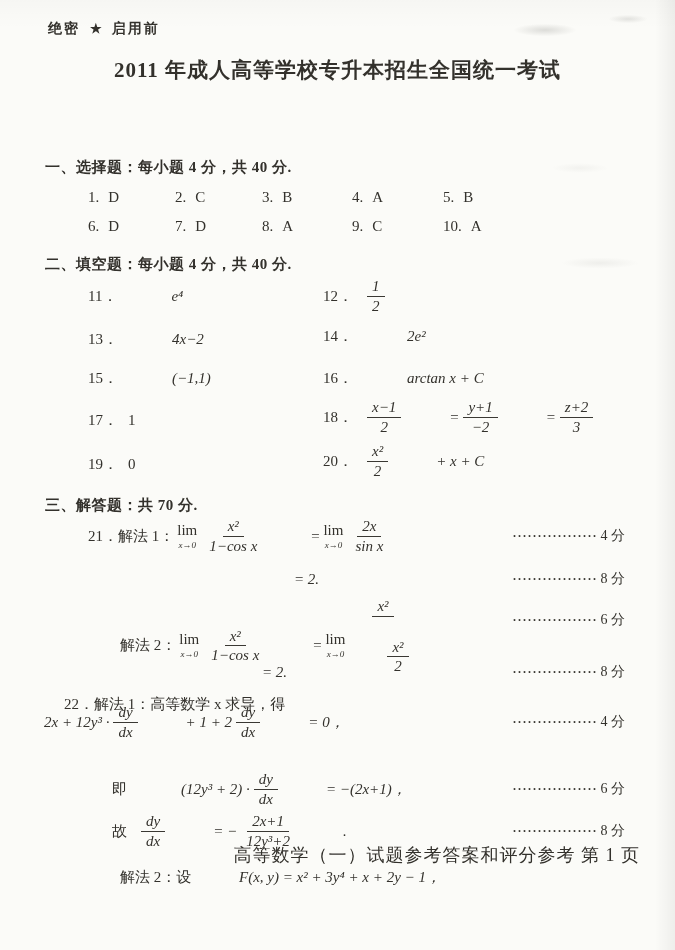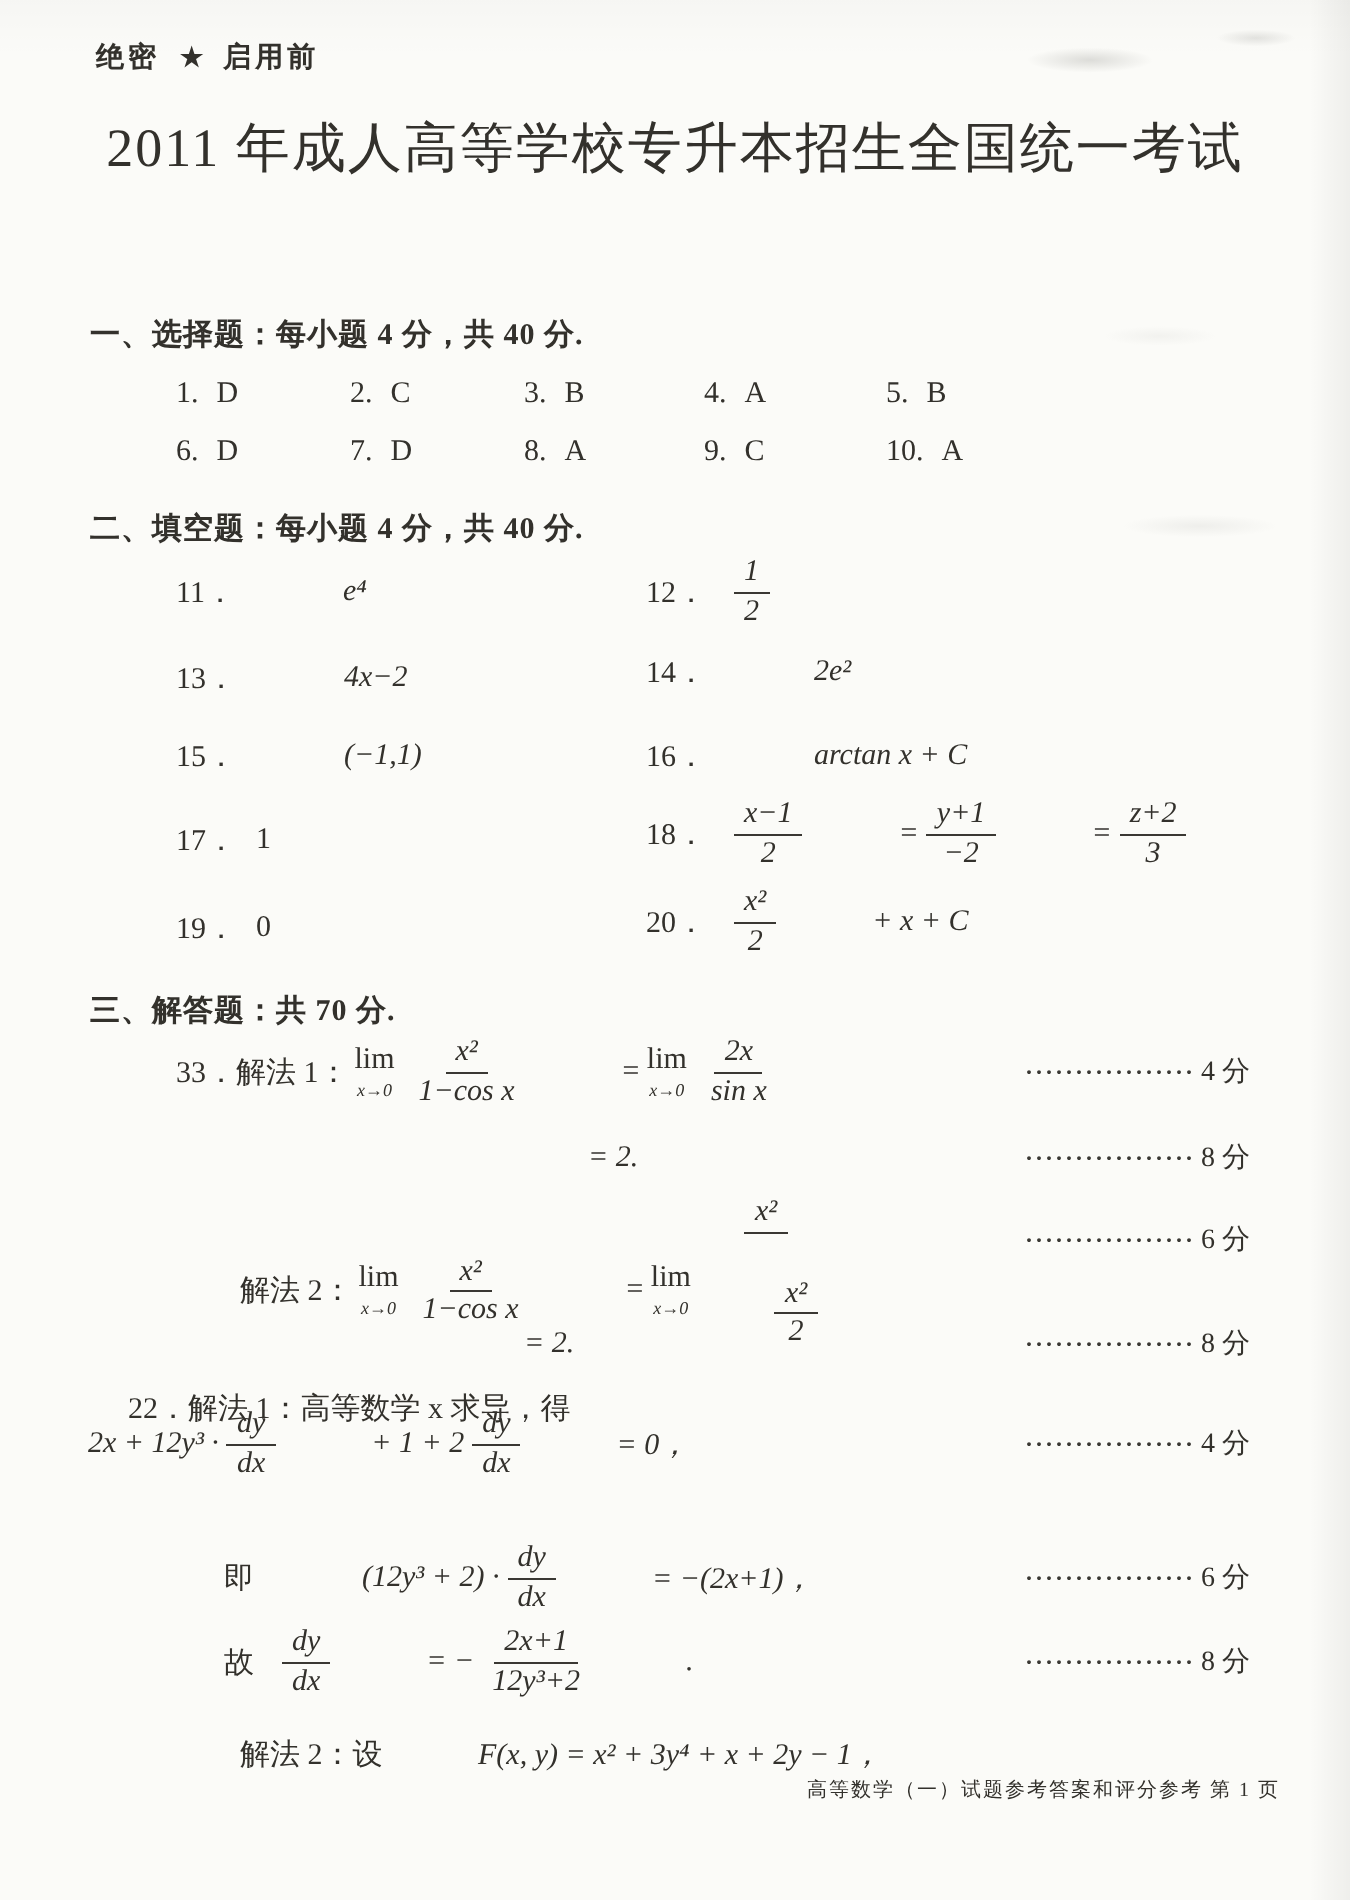--- a/index.html
+++ b/index.html
@@ -35,27 +35,27 @@
   .fnum { padding: 0 5px; border-bottom: 1px solid #3a3833; text-align: center; }
   .fden { padding: 0 5px; text-align: center; }
   .frac .frac { margin: 2px 0 0 0; }
   .lim { display: inline-flex; flex-direction: column; align-items: center; line-height: 1; margin: 0 3px; font-style: normal; }
   .limsub { font-size: 9px; font-style: italic; margin-top: 3px; }
   .leader { margin-left: auto; margin-right: 50px; display: flex; align-items: baseline; font-style: normal; }
   .dots { letter-spacing: 1px; font-size: 12px; font-weight: 700; color: #3a3833; }
   .score { margin-left: 3px; font-size: 14px; }
   .classification { top: 20px; left: 48px; display: flex; align-items: center; font-weight: 700; font-size: 14px; letter-spacing: 2px; }
   .star { margin: 0 10px; font-size: 13px; letter-spacing: 0; }
-  .title { top: 56px; left: 0; width: 100%; text-align: center; font-size: 27px; font-weight: 400; letter-spacing: 1px; }
+  .title { top: 56px; left: 0; width: 100%; text-align: center; font-size: 21px; font-weight: 700; letter-spacing: 1px; }
   .subtitle { top: 91px; left: 0; width: 100%; text-align: center; font-size: 25px; font-weight: 700; letter-spacing: 2px; }
   .shead { position: absolute; left: 45px; font-weight: 700; font-size: 15px; letter-spacing: .5px; }
   .crow { position: absolute; left: 88px; display: flex; }
   .ccell { display: flex; gap: 9px; }
   .no { margin-right: 10px; }
-  .footer { position: absolute; top: 888px; right: 35px; font-size: 10px; letter-spacing: 1px; }
+  .footer { position: absolute; top: 843px; right: 35px; font-size: 18px; letter-spacing: 1px; }
 </style>
 </head>
 <body>
 
 <div class="sheet">
 
   <div class="abs classification hei">
     <span>绝密</span>
     <span class="star">★</span>
     <span>启用前</span>
@@ -174,21 +174,21 @@
     <span class="frac m">
       <span class="fnum">x²</span>
       <span class="fden">2</span>
     </span>
     <span class="m">+ x + C</span>
   </div>
 
   <div class="shead hei" style="top:496px">三、解答题：共 70 分.</div>
 
   <div class="line" style="top:517px;padding-left:88px">
-    <span class="cn">33．解法 1：</span>
+    <span class="cn">21．解法 1：</span>
     <span class="lim">
       <span>lim</span>
       <span class="limsub">x→0</span>
     </span>
     <span class="frac m">
       <span class="fnum">x²</span>
       <span class="fden">1−cos x</span>
     </span>
     <span class="m">=</span>
     <span class="lim">

